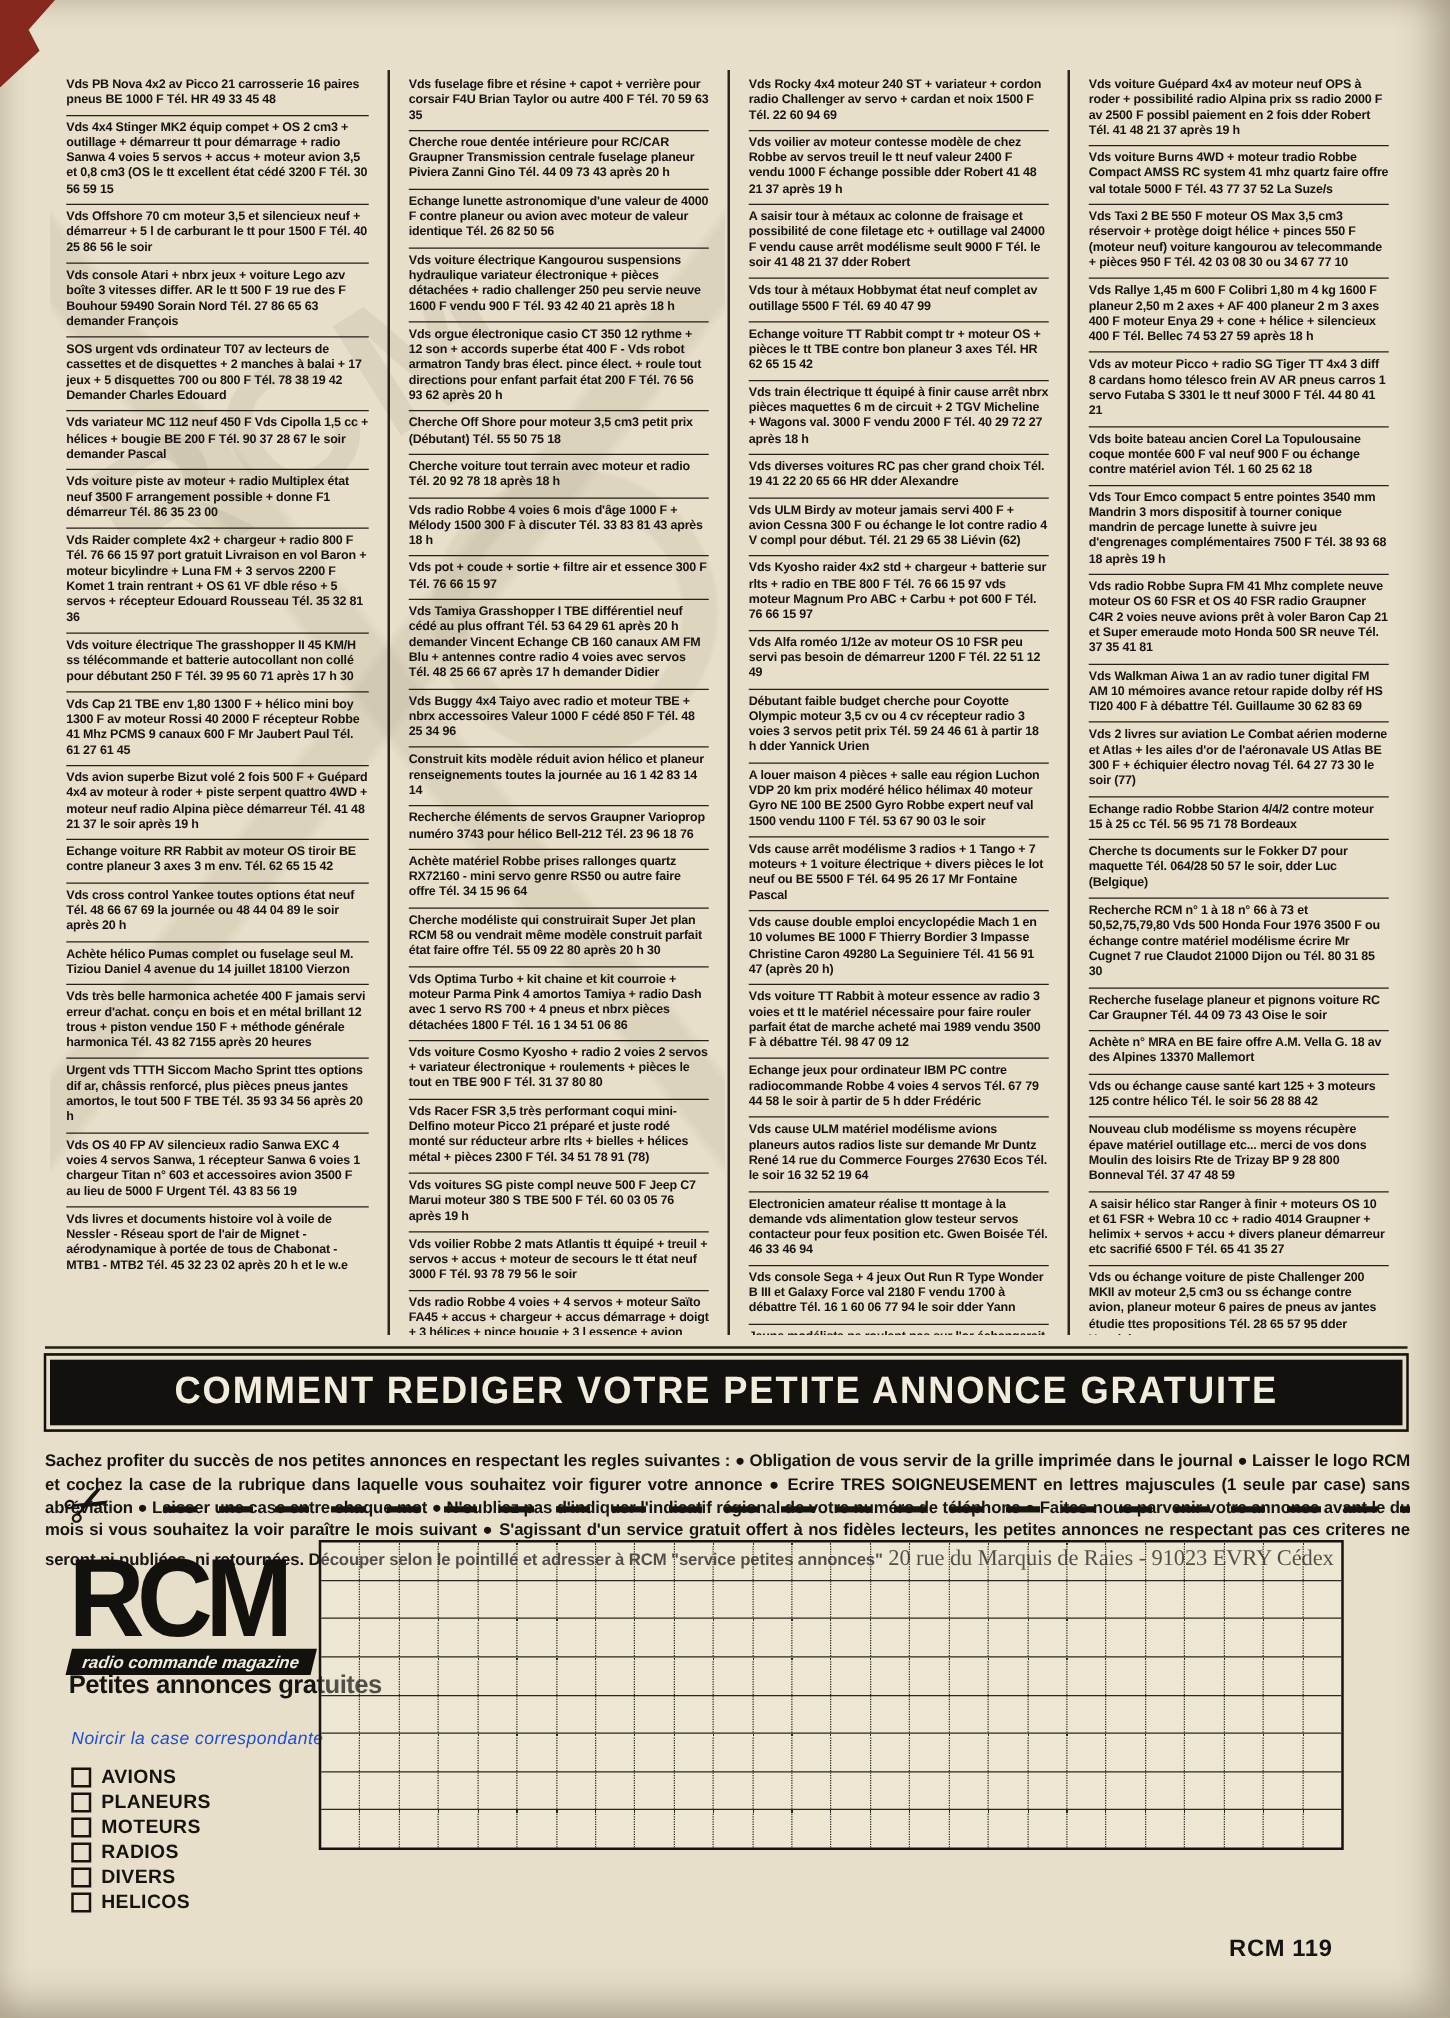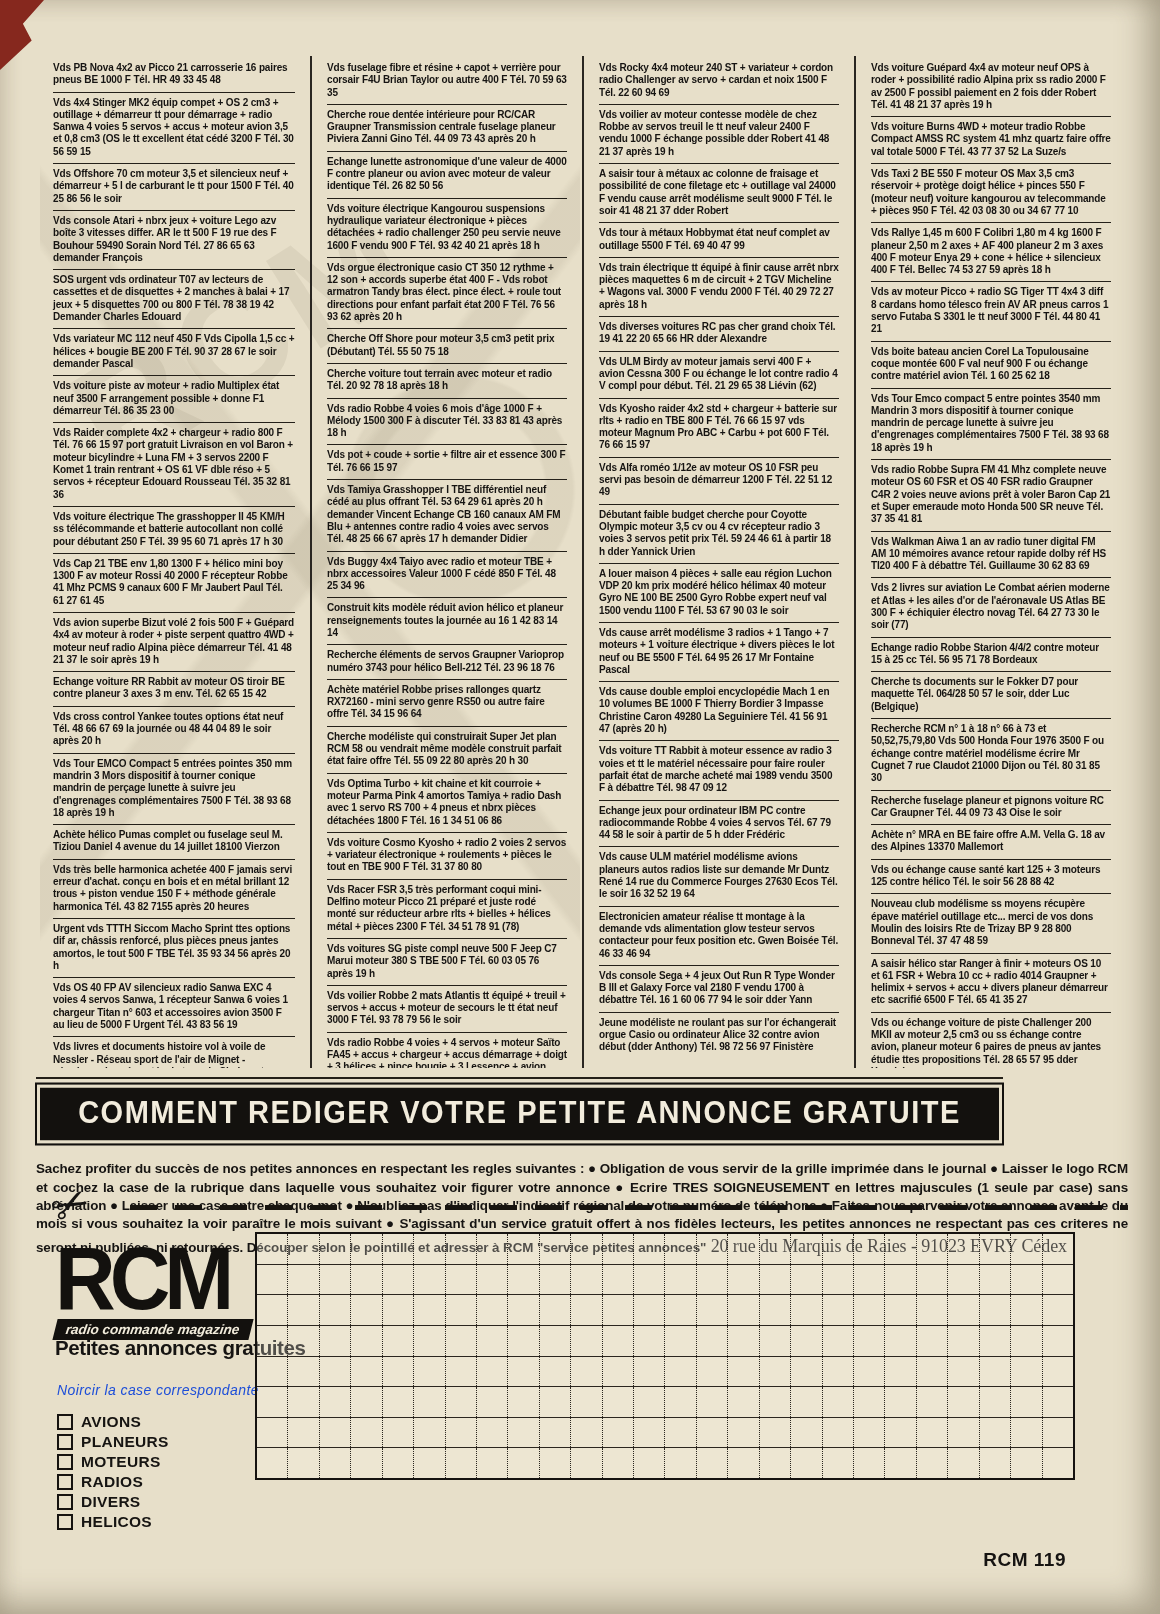--- a/index.html
+++ b/index.html
@@ -21,21 +21,21 @@
   .ghost-text{position:absolute;left:60px;top:250px;font-size:150px;font-weight:900;color:rgba(90,78,55,.08);
     transform:rotate(-32deg);letter-spacing:8px;pointer-events:none;}
   
   .ads-section{position:absolute;left:38px;top:56px;width:1088px;height:1012px;display:flex;overflow:hidden;}
   .ads-column{width:25%;box-sizing:border-box;padding:2px 15px 0 15px;}
   .ads-column + .ads-column{border-left:2px solid #2a2621;}
   .ad{font-size:10px;font-weight:bold;line-height:1.23;letter-spacing:-.15px;
       padding:4px 0 5px 0;border-bottom:1.8px solid #242019;text-align:left;}
   .ad:last-child{border-bottom:none;}
   
-  .banner-section{position:absolute;left:36px;top:1077px;width:967px;border-top:2px solid #242019;padding-top:8px;}
+  .banner-section{position:absolute;left:36px;top:1077px;width:1090px;border-top:2px solid #242019;padding-top:8px;}
   .banner-bar{background:#13110e;outline:2px solid #13110e;outline-offset:3px;margin:2px 4px;
     color:#f2ecdc;text-align:center;font-weight:900;font-size:29px;letter-spacing:1.5px;
     padding:8px 0 9px 0; transform:scaleY(1.05);}
   
   .instructions{position:absolute;left:36px;top:1147px;width:1092px;
     font-size:13.4px;font-weight:bold;line-height:1.37;text-align:justify;letter-spacing:-.1px;}
   .instructions .address{font-family:"Liberation Serif", serif;font-weight:normal;font-size:18px;}
   
   .cutline{position:absolute;left:52px;top:1183px;width:1076px;height:46px;}
   .scissors{position:absolute;left:0;top:0;font-size:44px;transform:rotate(-28deg);line-height:1;}
@@ -121,23 +121,20 @@
   </div>
 
   <div class="ad">
     <span>Echange voiture RR Rabbit av moteur OS tiroir BE contre planeur 3 axes 3 m env. Tél. 62 65 15 42</span>
   </div>
 
   <div class="ad">
     <span>Vds cross control Yankee toutes options état neuf Tél. 48 66 67 69 la journée ou 48 44 04 89 le soir après 20 h</span>
   </div>
 
-  <div class="ad">
-    <span>Vds Tour EMCO Compact 5 entrées pointes 350 mm mandrin 3 Mors dispositif à tourner conique mandrin de perçage lunette à suivre jeu d'engrenages complémentaires 7500 F Tél. 38 93 68 18 après 19 h</span>
-  </div>
 
   <div class="ad">
     <span>Achète hélico Pumas complet ou fuselage seul M. Tiziou Daniel 4 avenue du 14 juillet 18100 Vierzon</span>
   </div>
 
   <div class="ad">
     <span>Vds très belle harmonica achetée 400 F jamais servi erreur d'achat. conçu en bois et en métal brillant 12 trous + piston vendue 150 F + méthode générale harmonica Tél. 43 82 7155 après 20 heures</span>
   </div>
 
   <div class="ad">
@@ -247,20 +244,23 @@
   </div>
 
   <div class="ad">
     <span>A saisir tour à métaux ac colonne de fraisage et possibilité de cone filetage etc + outillage val 24000 F vendu cause arrêt modélisme seult 9000 F Tél. le soir 41 48 21 37 dder Robert</span>
   </div>
 
   <div class="ad">
     <span>Vds tour à métaux Hobbymat état neuf complet av outillage 5500 F Tél. 69 40 47 99</span>
   </div>
 
+  <div class="ad">
+    <span>Echange voiture TT Rabbit compt tr + moteur OS + pièces le tt TBE contre bon planeur 3 axes Tél. HR 62 65 15 42</span>
+  </div>
 
   <div class="ad">
     <span>Vds train électrique tt équipé à finir cause arrêt nbrx pièces maquettes 6 m de circuit + 2 TGV Micheline + Wagons val. 3000 F vendu 2000 F Tél. 40 29 72 27 après 18 h</span>
   </div>
 
   <div class="ad">
     <span>Vds diverses voitures RC pas cher grand choix Tél. 19 41 22 20 65 66 HR dder Alexandre</span>
   </div>
 
   <div class="ad">

